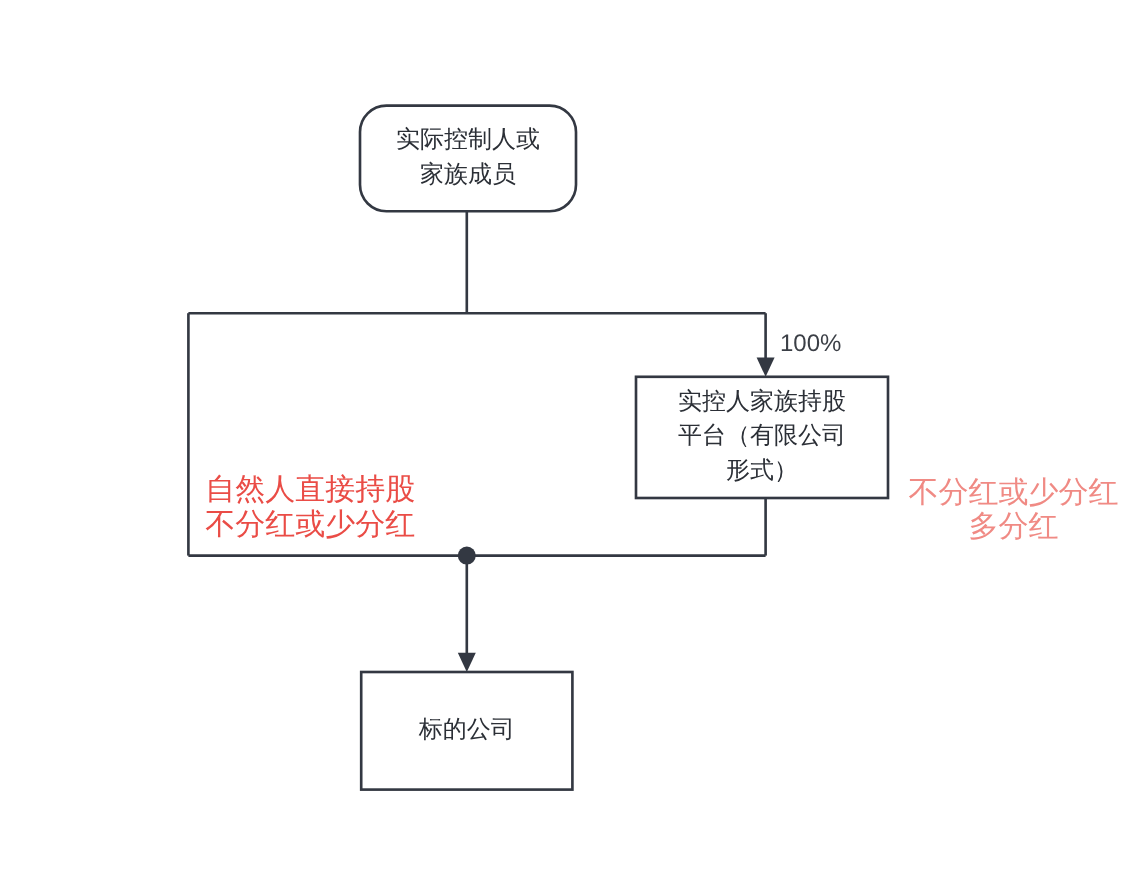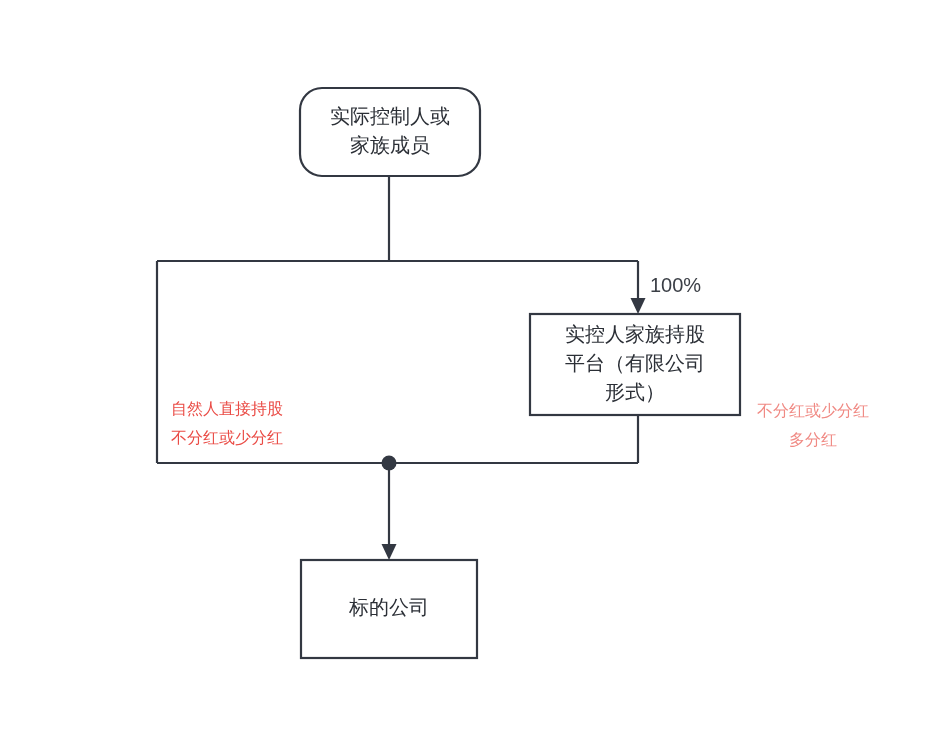--- a/index.html
+++ b/index.html
@@ -55,21 +55,21 @@
   .edge-label {
     font-family: "Liberation Sans", "DejaVu Sans", sans-serif;
     font-size: 20px;
     fill: #3b3f46;
     text-anchor: start;
     dominant-baseline: middle;
   }
   .annotation-text {
     position: absolute;
     font-family: "Liberation Sans", "DejaVu Sans", sans-serif;
-    font-size: 16px;
+    font-size: 25px;
     line-height: 29px;
     white-space: pre;
   }
   #annotation-left {
     left: 171px;
     top: 394px;
     color: #ea4c46;
     text-align: left;
   }
   #annotation-right {

